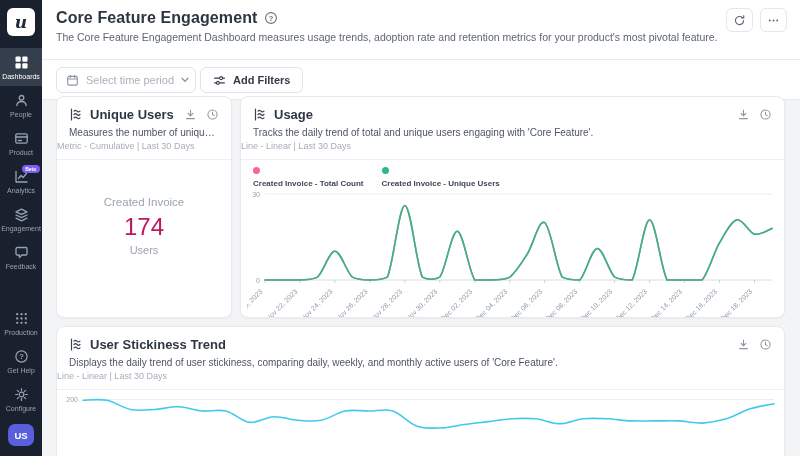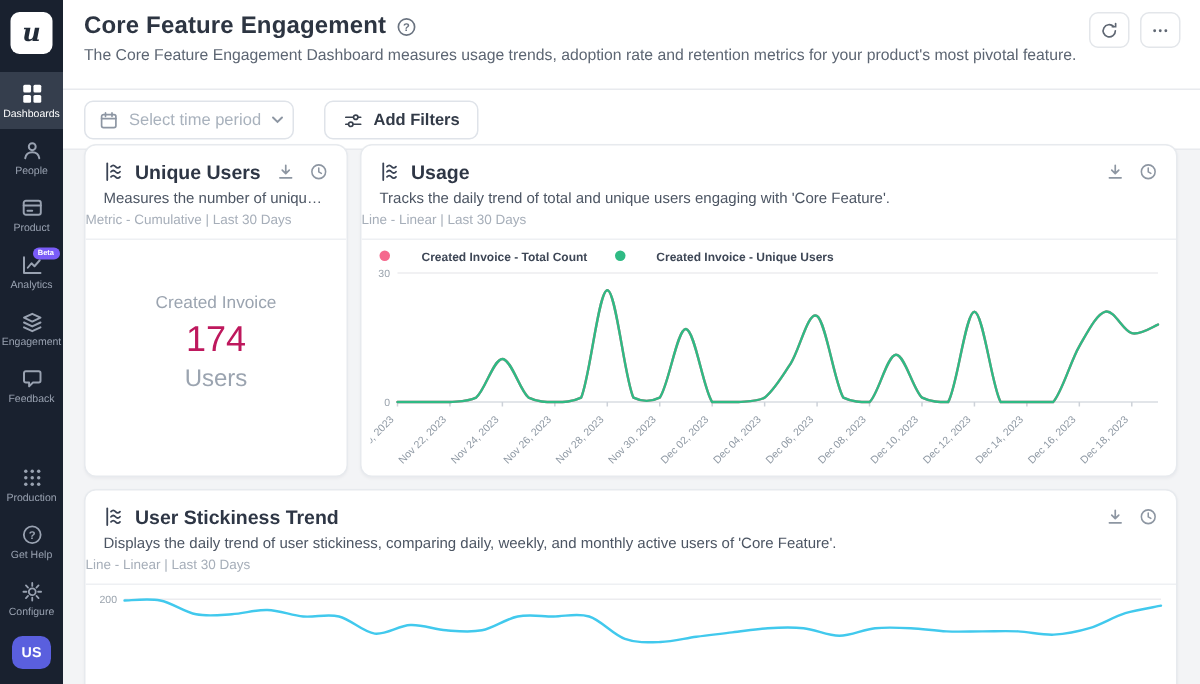--- a/index.html
+++ b/index.html
@@ -31,21 +31,21 @@
 
   .topbar { background:#fff; height:60px; border-bottom:1px solid #e8eaee; padding:9px 14px 0; position:relative; }
   .title-row { display:flex; align-items:center; gap:7px; }
   .page-title { font-size:16px; font-weight:700; color:#2d3542; letter-spacing:.1px; }
   .help-icn { color:#6a7380; display:flex; cursor:pointer; }
   .page-desc { font-size:10.5px; color:#5d6673; margin-top:4px; }
   .top-actions { position:absolute; right:13px; top:8px; display:flex; gap:7px; }
   .icon-btn { width:27px; height:24px; background:#fff; border:1px solid #e3e6ea; border-radius:6px;
               display:flex; align-items:center; justify-content:center; color:#5f6773; cursor:pointer; }
 
-  .filterbar { background:#fff; height:40px; border-bottom:1px solid #e8eaee; padding:7px 14px; display:flex; gap:20px; }
+  .filterbar { background:#fff; height:40px; border-bottom:1px solid #e8eaee; padding:7px 14px; display:flex; gap:4px; }
   .select-btn { width:140px; height:26px; border:1px solid #dfe3e9; border-radius:6px; background:#fff;
                 display:flex; align-items:center; gap:7px; padding:0 9px; cursor:pointer; }
   .select-btn .ph { font-size:11px; color:#a9b2bd; flex:1; white-space:nowrap; }
   .ghost-btn { height:26px; border:1px solid #dfe3e9; border-radius:6px; background:#fff;
                display:flex; align-items:center; gap:7px; padding:0 12px; cursor:pointer;
                font-size:11px; font-weight:700; color:#323a47; }
   .muted-icn { color:#8d96a3; display:flex; }
 
   .content { position:absolute; left:0; top:87px; width:758px; height:369px; }
 
@@ -61,24 +61,24 @@
   .card-actions { margin-left:auto; display:flex; gap:9px; color:#8d96a2; }
   .card-actions span { display:flex; cursor:pointer; }
   .card-desc { padding:0 12px; margin-top:5px; font-size:10px; color:#4c5563; white-space:nowrap;
                overflow:hidden; text-overflow:ellipsis; }
   .card-meta { padding:0 0; margin-top:3px; font-size:9px; color:#a6aeb9; }
   .card-divider { border-top:1px solid #eef0f3; margin-top:8px; }
 
   .metric-body { text-align:center; margin-top:36px; }
   .metric-label { font-size:11.5px; color:#9ba4b0; }
   .metric-value { font-size:24px; font-weight:400; color:#be185d; margin:5px 0 3px; }
-  .metric-unit { font-size:16px; color:#9ba4b0; }
+  .metric-unit { font-size:11px; color:#9ba4b0; }
 
   .legend-row { display:flex; align-items:center; gap:18px; padding:7px 12px 2px; }
-  .legend-item { display:flex; align-items:flex-start; gap:21px; font-size:8px; font-weight:700; color:#3e4756; }
+  .legend-item { display:flex; align-items:flex-start; gap:5px; font-size:8px; font-weight:700; color:#3e4756;flex-direction:column; }
   .legend-dot { width:7px; height:7px; border-radius:50%; }
 
   .chart-wrap { padding:0 6px; }
   svg.chart { display:block; }
   svg text { font-family:"Liberation Sans", sans-serif; }
 </style>
 </head>
 <body>
 
 <aside class="sidebar">

